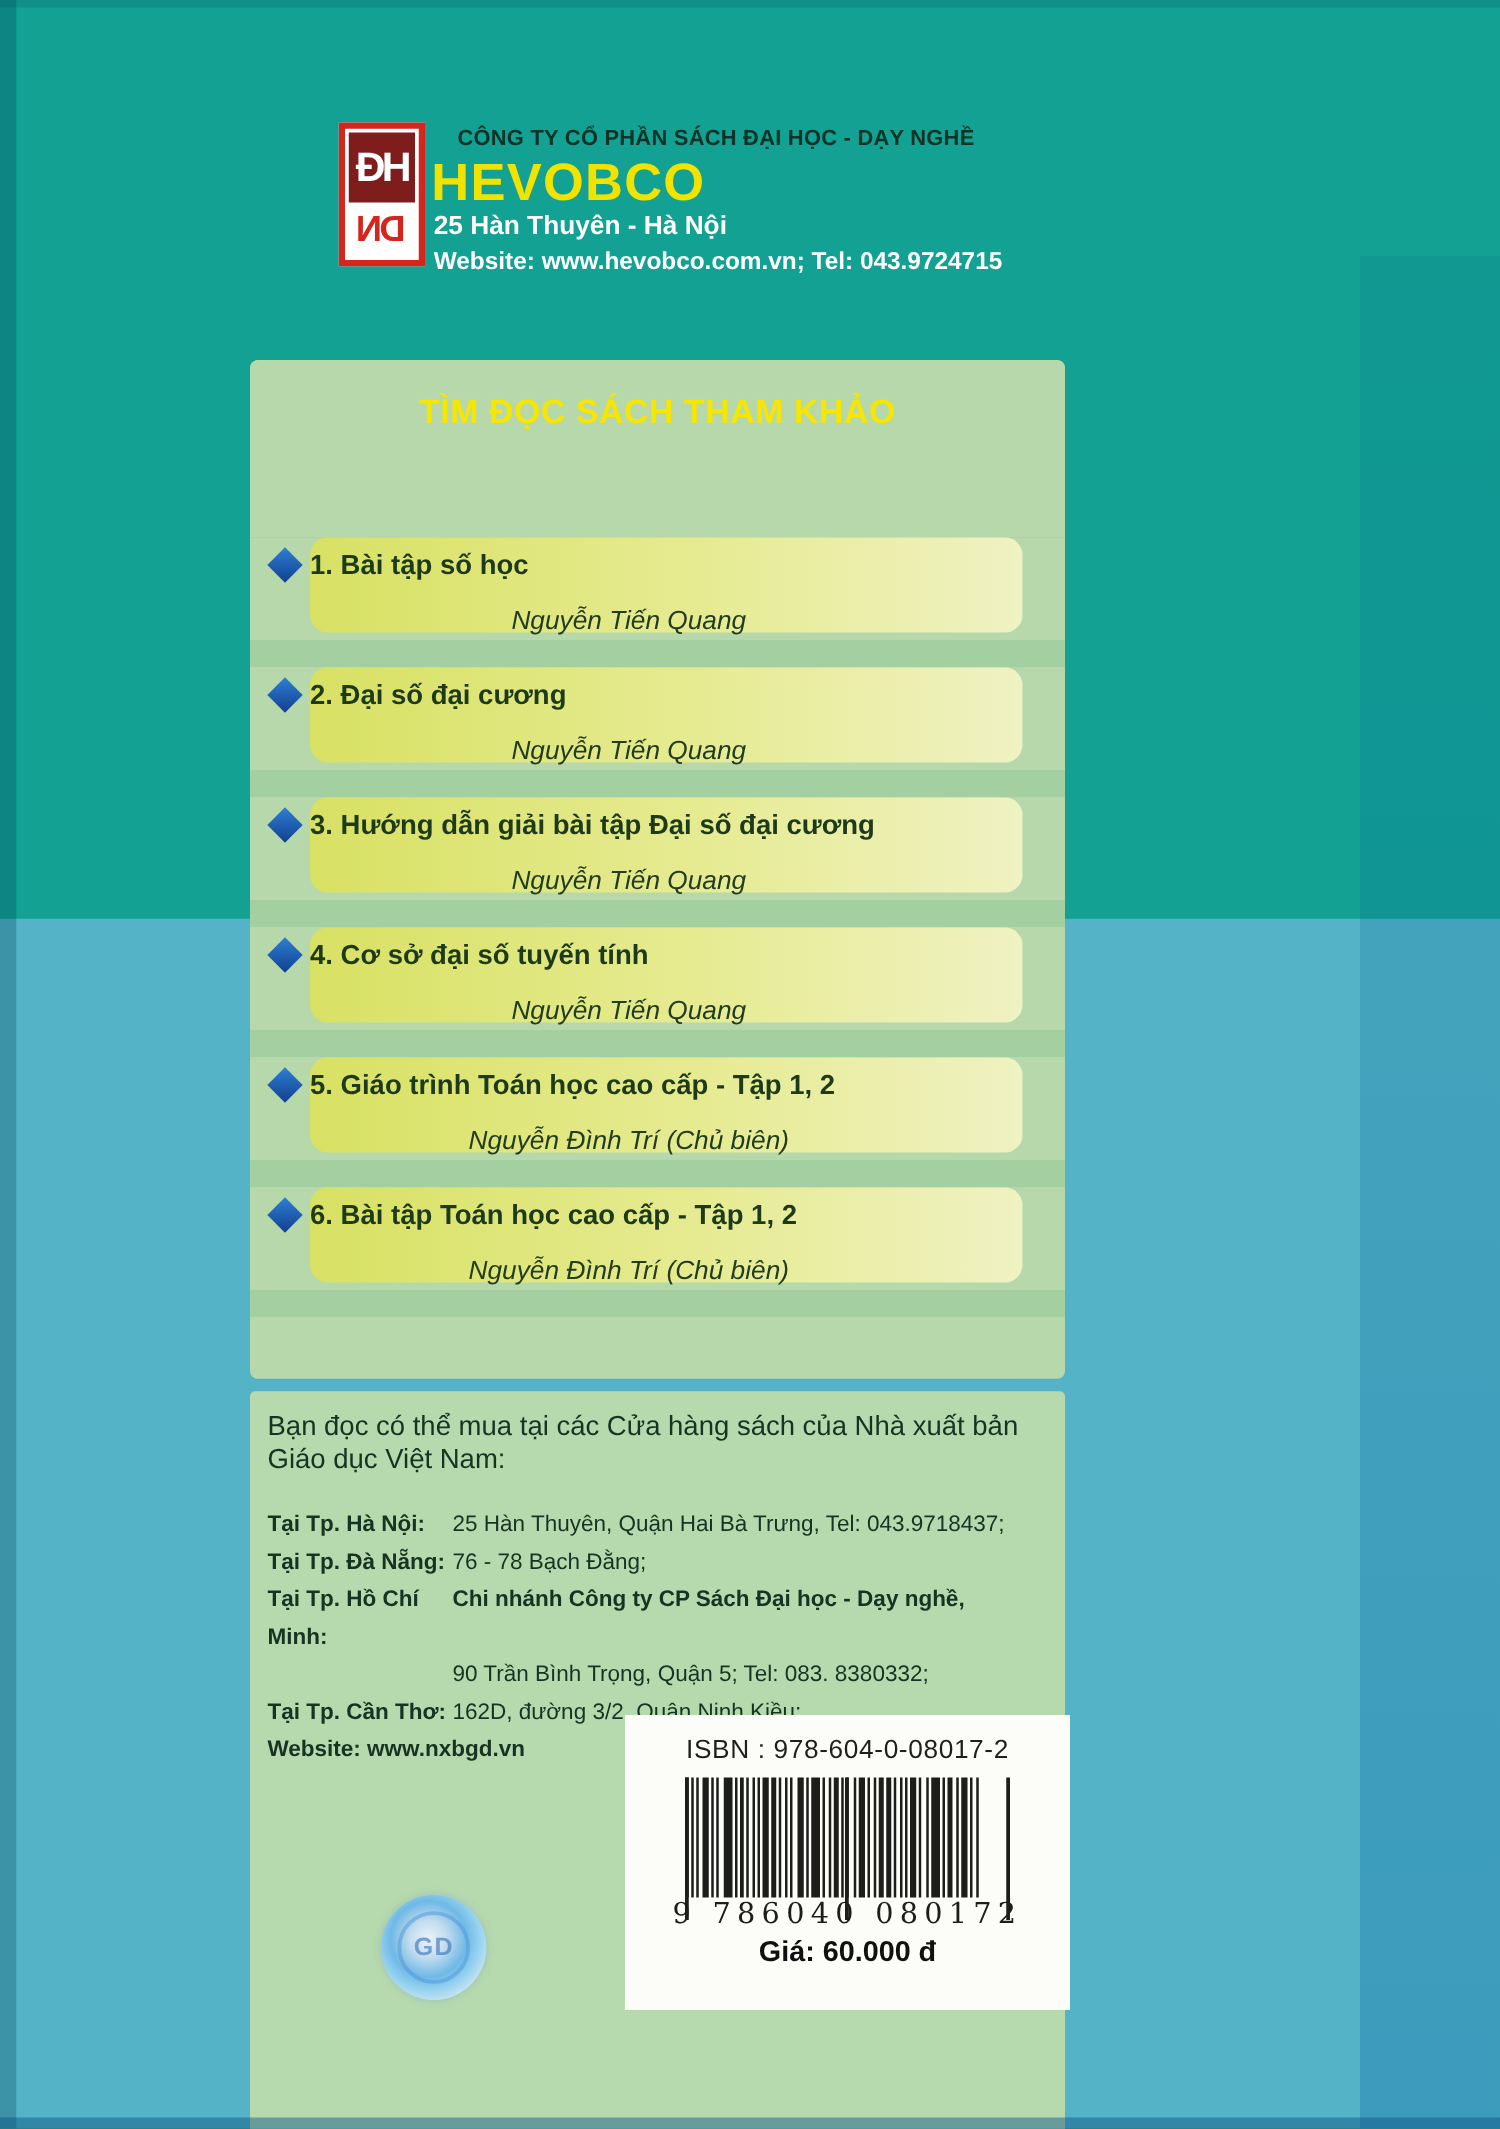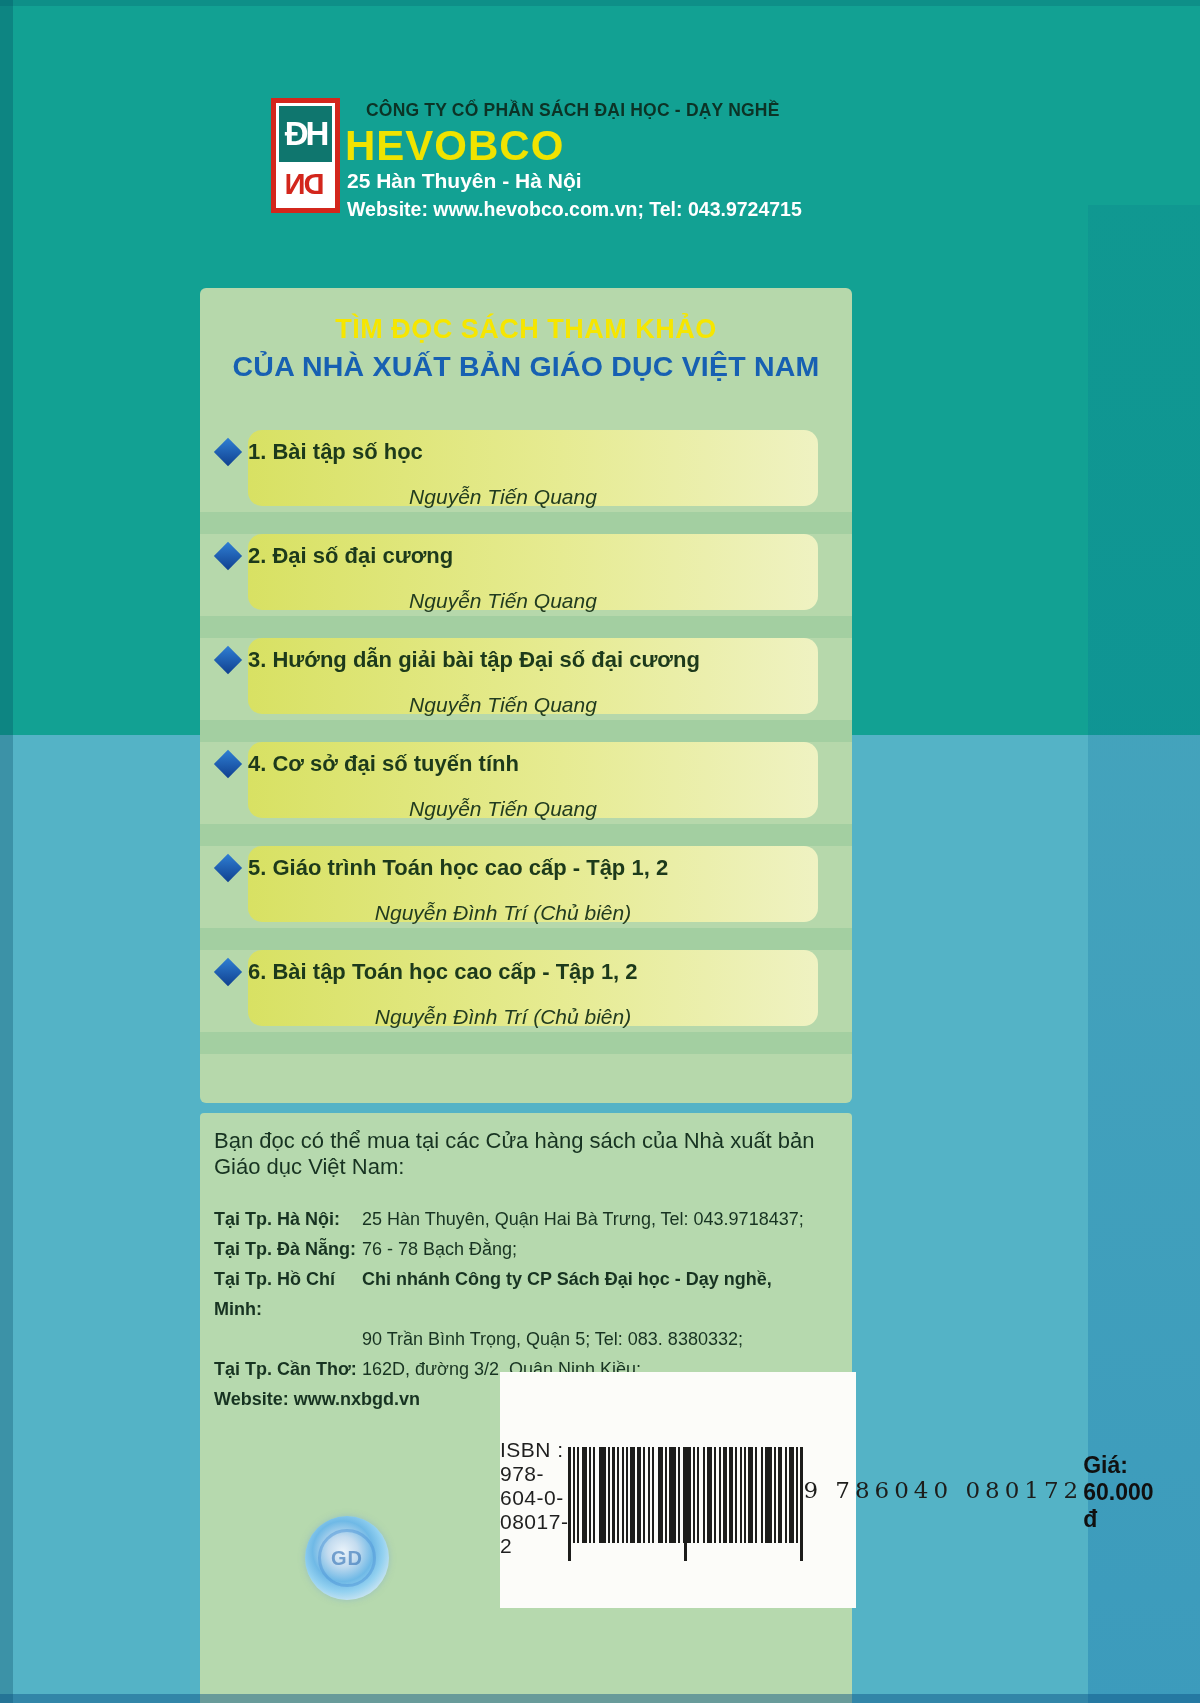--- a/index.html
+++ b/index.html
@@ -14,21 +14,21 @@
   .edge-right{position:absolute;right:0;top:205px;bottom:0;width:112px;
     background:linear-gradient(180deg,rgba(5,105,135,.16),rgba(5,100,165,.30));}
   .edge-left{position:absolute;left:0;top:0;bottom:0;width:13px;background:rgba(0,60,85,.28);}
   .edge-topline{position:absolute;left:0;top:0;right:0;height:6px;background:rgba(0,80,100,.22);}
   .edge-bottomline{position:absolute;left:0;bottom:0;right:0;height:9px;background:rgba(8,80,130,.45);z-index:9;}
 
   
   .logo{position:absolute;left:271px;top:98px;width:69px;height:115px;
     border:5px solid #d3261c;background:#fff;padding:3px;box-sizing:border-box;
     display:flex;flex-direction:column;gap:2px;}
-  .logo-top{flex:1.35;background:#0f766e;color:#fff;display:flex;align-items:center;justify-content:center;
+  .logo-top{flex:1.35;background:#7f1d1d;color:#fff;display:flex;align-items:center;justify-content:center;
     font-weight:800;font-size:33px;letter-spacing:-3px;}
   .logo-bottom{flex:1;background:#fff;color:#d3261c;display:flex;align-items:center;justify-content:center;
     font-weight:800;font-size:29px;letter-spacing:-2px;transform:scaleX(-1);}
   .hdr-company{position:absolute;left:346px;top:100px;width:660px;
     color:#0c3326;font-size:17.5px;font-weight:bold;letter-spacing:.2px;margin-left:20px;}
   .hdr-brand{position:absolute;left:345px;top:122px;color:#f0e300;
     font-size:42px;font-weight:800;letter-spacing:1px;}
   .hdr-addr{position:absolute;left:347px;top:169px;color:#fff;font-size:21px;font-weight:bold;}
   .hdr-site{position:absolute;left:347px;top:198px;color:#fff;font-size:19.5px;font-weight:bold;}
 
@@ -56,21 +56,21 @@
     padding:15px 12px 0 14px;color:#173321;}
   .stores-intro{font-size:22px;margin-bottom:24px;}
   .store-row{display:flex;line-height:30px;font-size:18px;}
   .store-label{width:148px;font-weight:bold;flex:none;}
   .store-value{flex:1;}
   .store-value.bold{font-weight:bold;}
   .stores-site{font-weight:bold;font-size:18px;line-height:30px;}
 
   
   .isbn-box{position:absolute;left:500px;top:1372px;width:356px;height:236px;
-    background:#fcfcf9;display:flex;flex-direction:row;align-items:center;z-index:3;}
+    background:#fcfcf9;display:flex;flex-direction:column;align-items:center;z-index:3;}
   .isbn-label{margin-top:16px;color:#1f1f1f;font-size:21px;letter-spacing:.5px;}
   .barcode{position:relative;margin-top:10px;width:260px;height:96px;display:flex;align-items:stretch;}
   .barcode .bar{background:#1d1d1b;height:100%;}
   .guard{position:absolute;top:0;width:3px;height:114px;background:#1d1d1b;}
   .isbn-digits{margin-top:0px;font-family:"DejaVu Serif", serif;color:#1d1d1b;
     font-size:23px;letter-spacing:5px;white-space:pre;}
   .isbn-price{margin-top:4px;color:#101010;font-size:23px;font-weight:bold;}
 
   
   .hologram{position:absolute;left:305px;top:1516px;width:84px;height:84px;border-radius:50%;
@@ -94,21 +94,20 @@
     <div class="logo-top">ĐH</div>
     <div class="logo-bottom">DN</div>
   </div>
   <div class="hdr-company">CÔNG TY CỔ PHẦN SÁCH ĐẠI HỌC - DẠY NGHỀ</div>
   <div class="hdr-brand">HEVOBCO</div>
   <div class="hdr-addr">25 Hàn Thuyên - Hà Nội</div>
   <div class="hdr-site">Website: www.hevobco.com.vn; Tel: 043.9724715</div>
 
   <div class="panel">
     <div class="panel-title1">TÌM ĐỌC SÁCH THAM KHẢO</div>
-    <div class="panel-title2">CỦA NHÀ XUẤT BẢN GIÁO DỤC VIỆT NAM</div>
     <div class="books-zone">
       <div class="diamond" style="top:12px"></div>
       <div class="book-card" style="top:0">
         <div class="book-title">1. Bài tập số học</div>
         <div class="book-author">Nguyễn Tiến Quang</div>
       </div>
       <div class="diamond" style="top:116px"></div>
       <div class="book-card" style="top:104px">
         <div class="book-title">2. Đại số đại cương</div>
         <div class="book-author">Nguyễn Tiến Quang</div>

